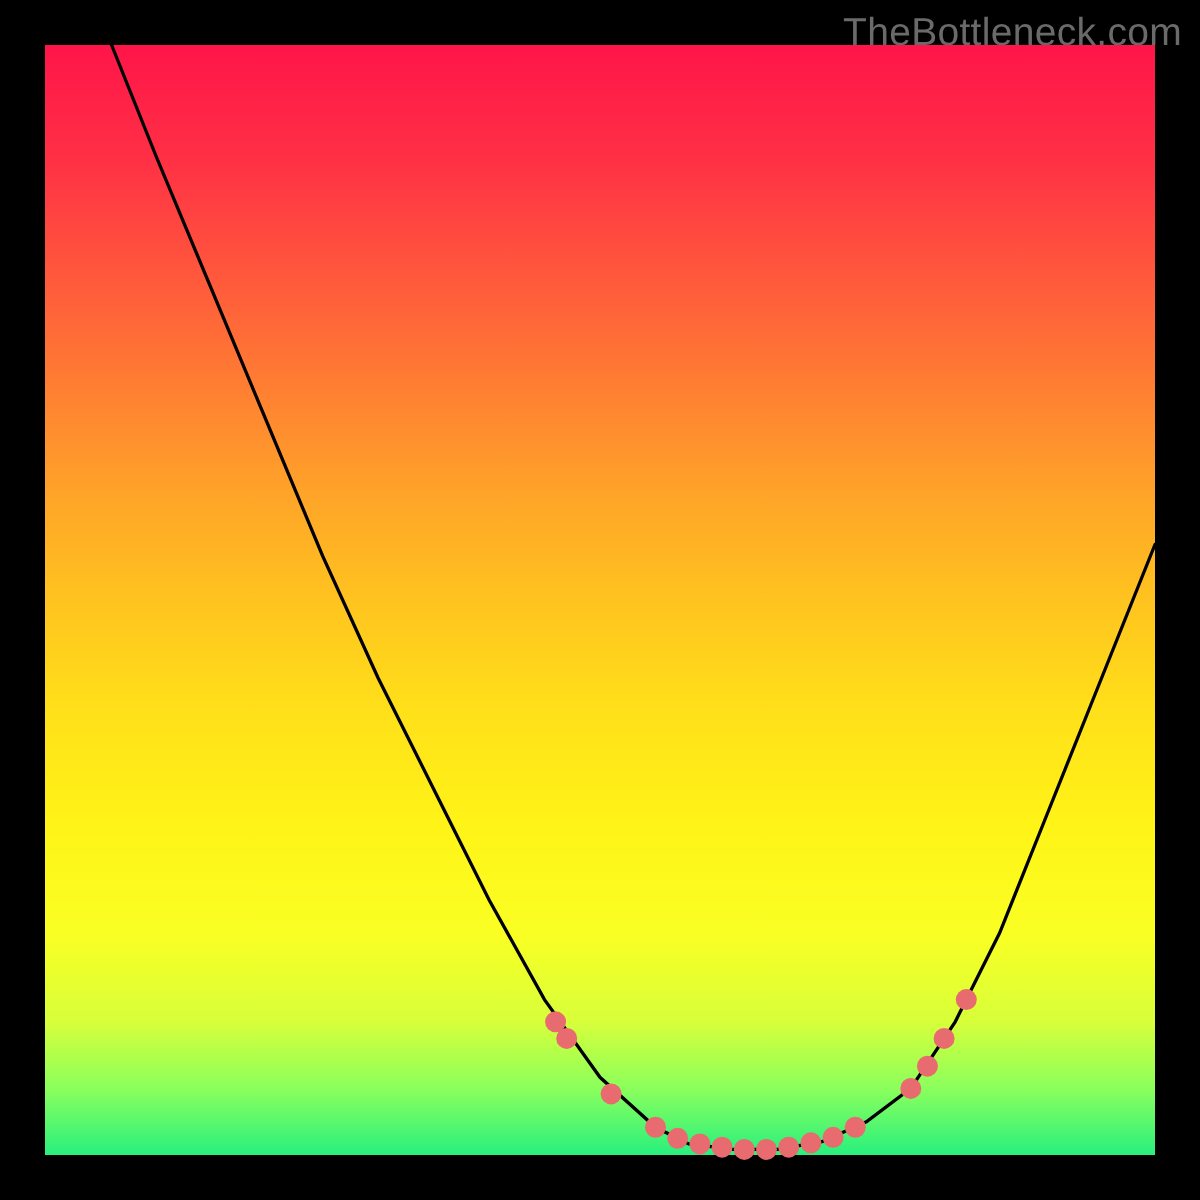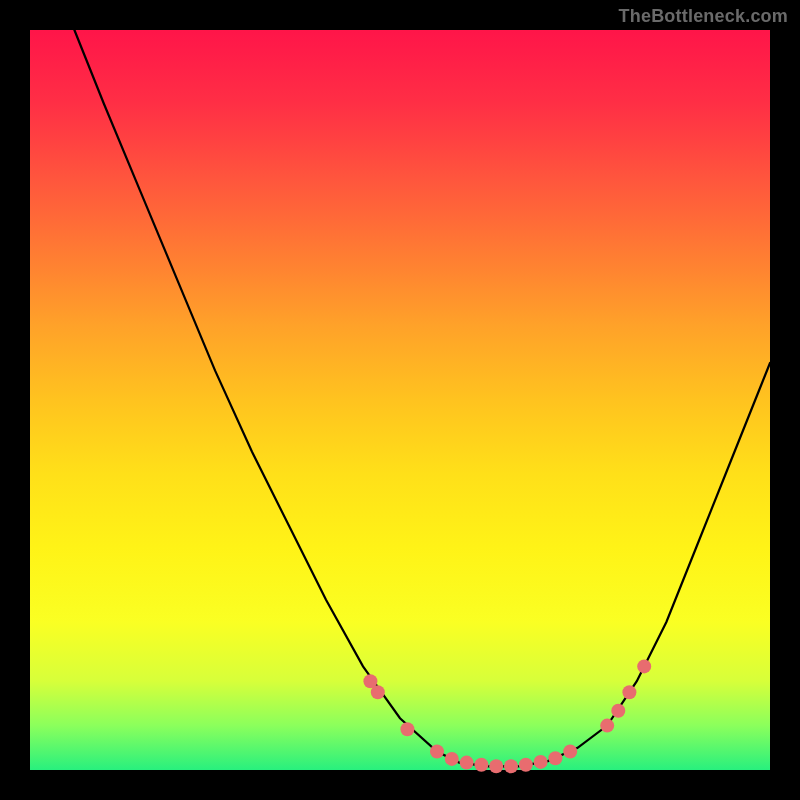--- a/index.html
+++ b/index.html
@@ -36,22 +36,22 @@
       #d7ff3a 88%,
       #8bff5c 94%,
       #28f07e 100%
     );
   }
   .watermark {
     position: absolute;
     top: 6px;
     right: 12px;
     color: #6a6a6a;
-    font-size: 18px;
-    font-weight: 700;
+    font-size: 26px;
+    font-weight: 400;
     letter-spacing: 0.2px;
     user-select: none;
   }
   svg.overlay {
     position: absolute;
     left: 0;
     top: 0;
     width: 740px;
     height: 740px;
     overflow: visible;

